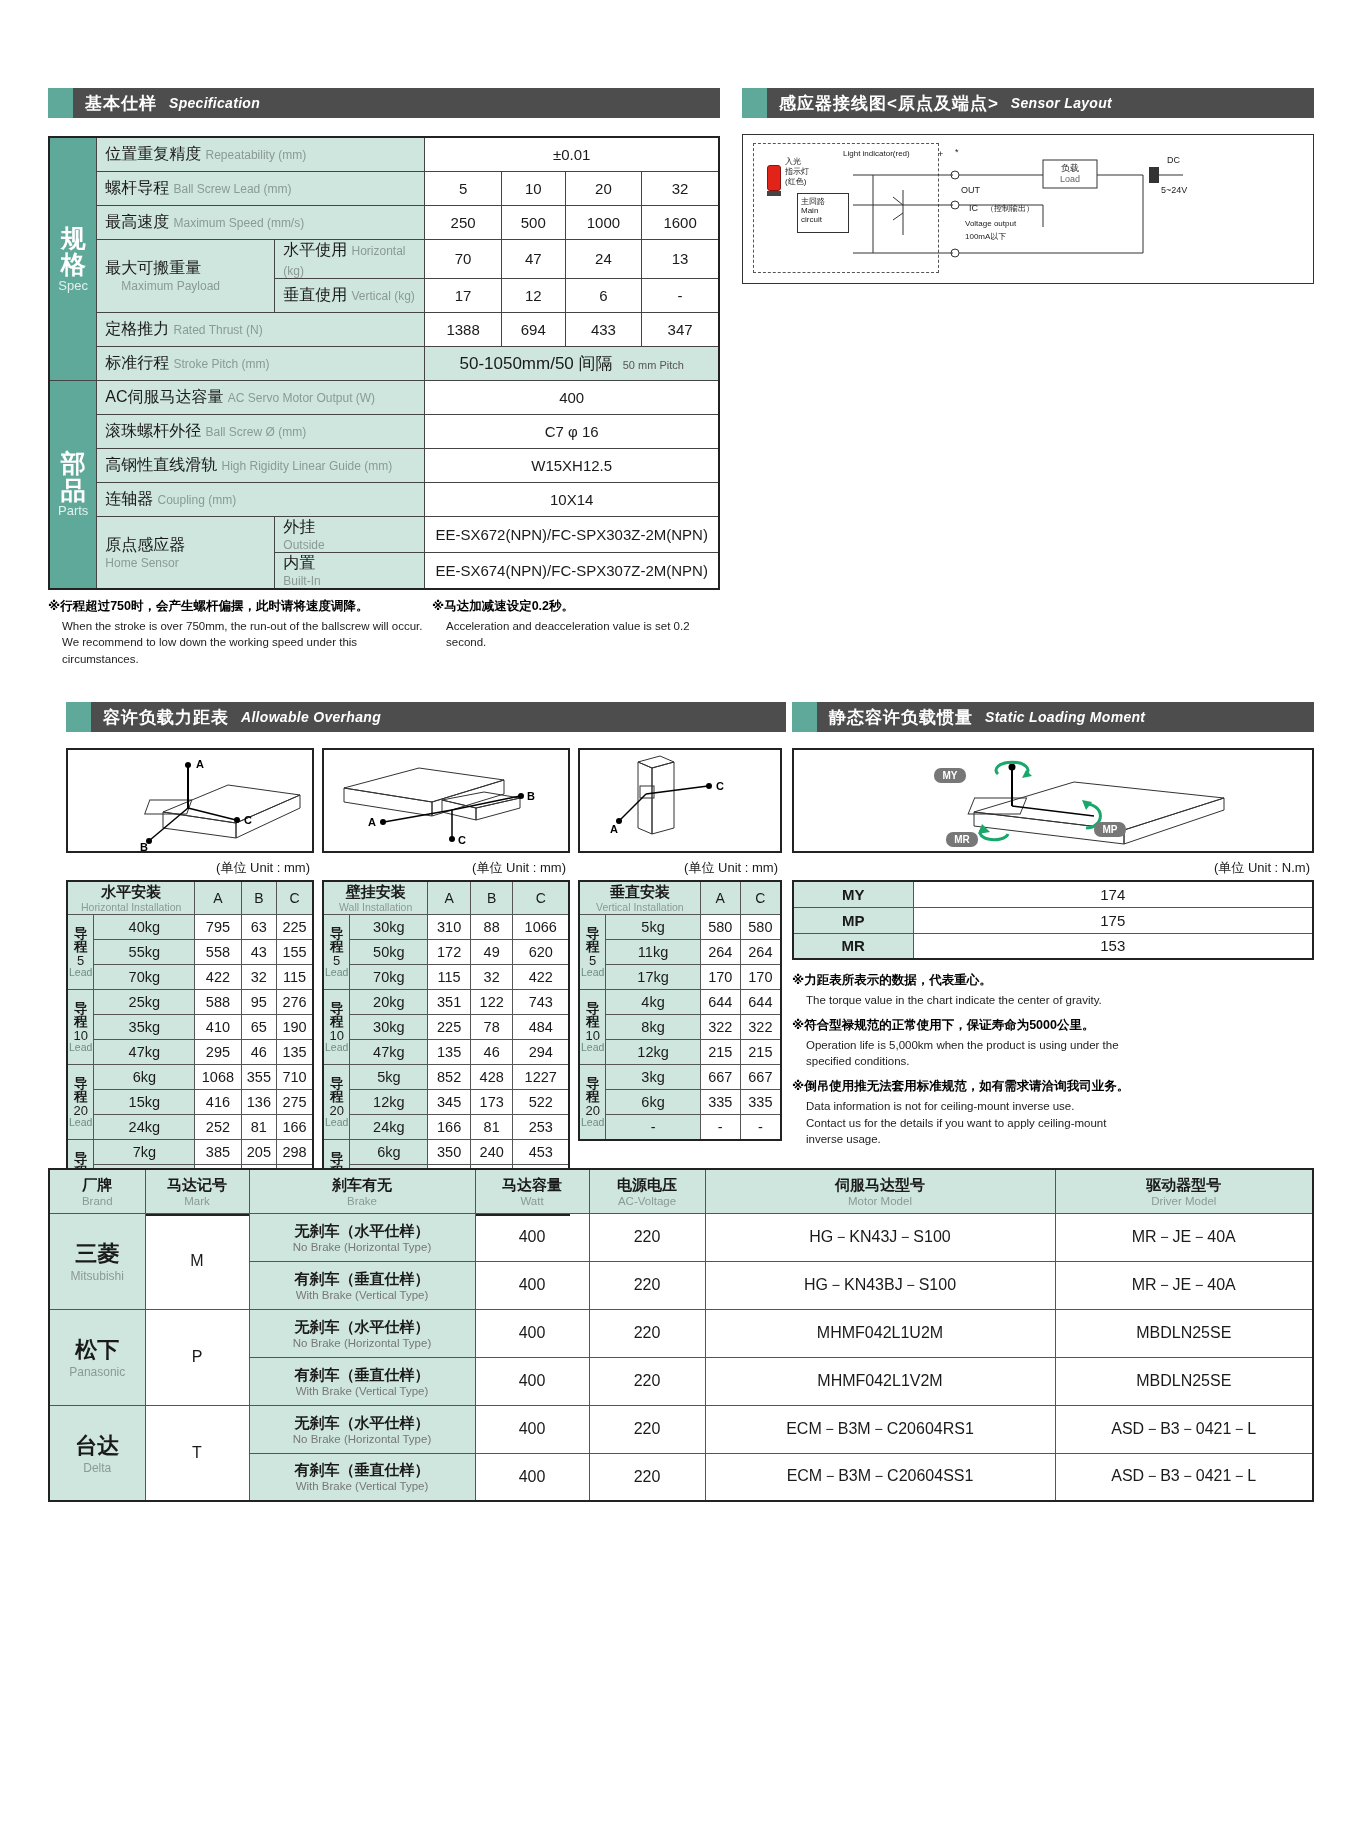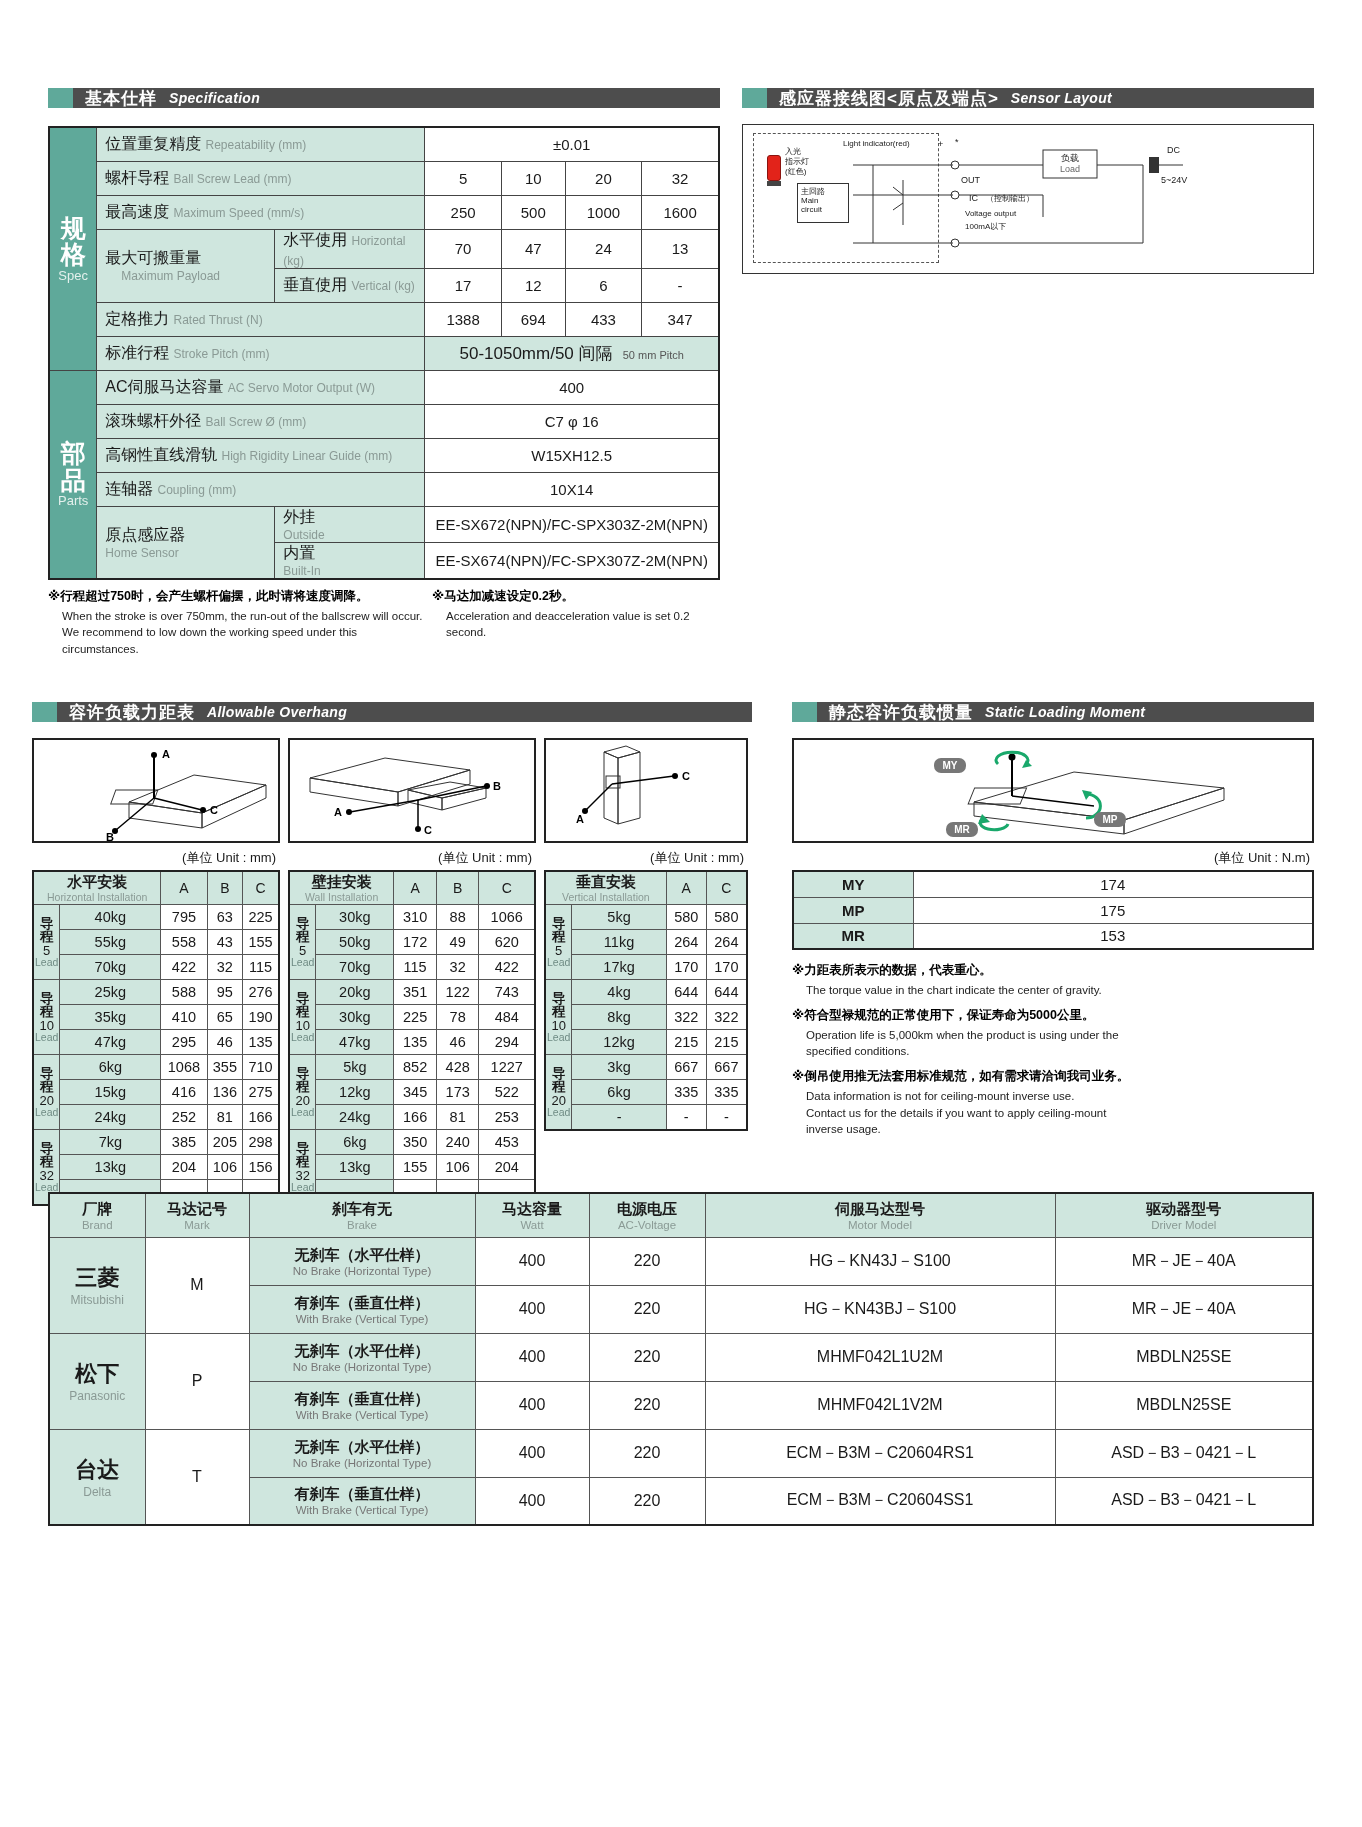--- a/index.html
+++ b/index.html
@@ -8,21 +8,21 @@
     width:1362px; height:1827px;
     background:#ffffff;
     font-family:"Liberation Sans","DejaVu Sans",sans-serif;
     color:#1a1a1a;
     position:relative;
     -webkit-font-smoothing:antialiased;
   }
   .page { position:relative; width:1362px; height:1827px; }
 
   
-  .sec-head { display:flex; align-items:stretch; height:20px; }
+  .sec-head { display:flex; align-items:stretch; height:30px; }
   .sec-head .tab { width:25px; background:#5fa99a; flex:0 0 25px; }
   .sec-head .bar {
     flex:1 1 auto; background:#4d4d4d; color:#fff;
     display:flex; align-items:center; gap:12px; padding-left:12px;
   }
   .sec-head .cn { font-size:17px; font-weight:bold; letter-spacing:1px; }
   .sec-head .en { font-size:14px; font-weight:bold; font-style:italic; letter-spacing:.3px; }
 
   
   table { border-collapse:collapse; }
@@ -293,21 +293,21 @@
       <div style="position:absolute;left:222px;top:96px;font-size:8px;">100mA以下</div>
       <div style="position:absolute;left:302px;top:28px;width:50px;text-align:center;font-size:9px;line-height:1.2;">
         <span>负载</span><br>
         <span style="color:#666;">Load</span>
       </div>
       <div style="position:absolute;left:424px;top:20px;font-size:9px;">DC</div>
       <div style="position:absolute;left:418px;top:50px;font-size:9px;">5~24V</div>
     </div>
   </div>
 
-  <div style="position:absolute;left:32px;top:702px;width:720px;">
+  <div style="position:absolute;left:66px;top:702px;width:720px;">
     <div class="sec-head">
       <div class="tab"></div>
       <div class="bar">
         <span class="cn">容许负载力距表</span>
         <span class="en">Allowable Overhang</span>
       </div>
     </div>
 
     <div style="display:flex;gap:8px;margin-top:16px;">
 
@@ -734,21 +734,21 @@
 specified conditions.</p>
       <p class="note-red" style="margin-top:8px;">※倒吊使用推无法套用标准规范，如有需求请洽询我司业务。</p>
       <p class="note-blk" style="white-space:pre-line;">Data information is not for ceiling-mount inverse use.
 Contact us for the details if you want to apply ceiling-mount
 inverse usage.</p>
     </div>
   </div>
 
   <div style="position:absolute;left:48px;top:1168px;width:1266px;">
 
-    <table class="motor-tbl" style="margin-top:24px;border-radius:29px;">
+    <table class="motor-tbl" style="border-radius:29px;">
       <thead>
         <tr>
           <th style="width:96px;">
             <span class="cn">厂牌</span>
             <span class="en">Brand</span>
           </th>
           <th style="width:104px;">
             <span class="cn">马达记号</span>
             <span class="en">Mark</span>
           </th>

